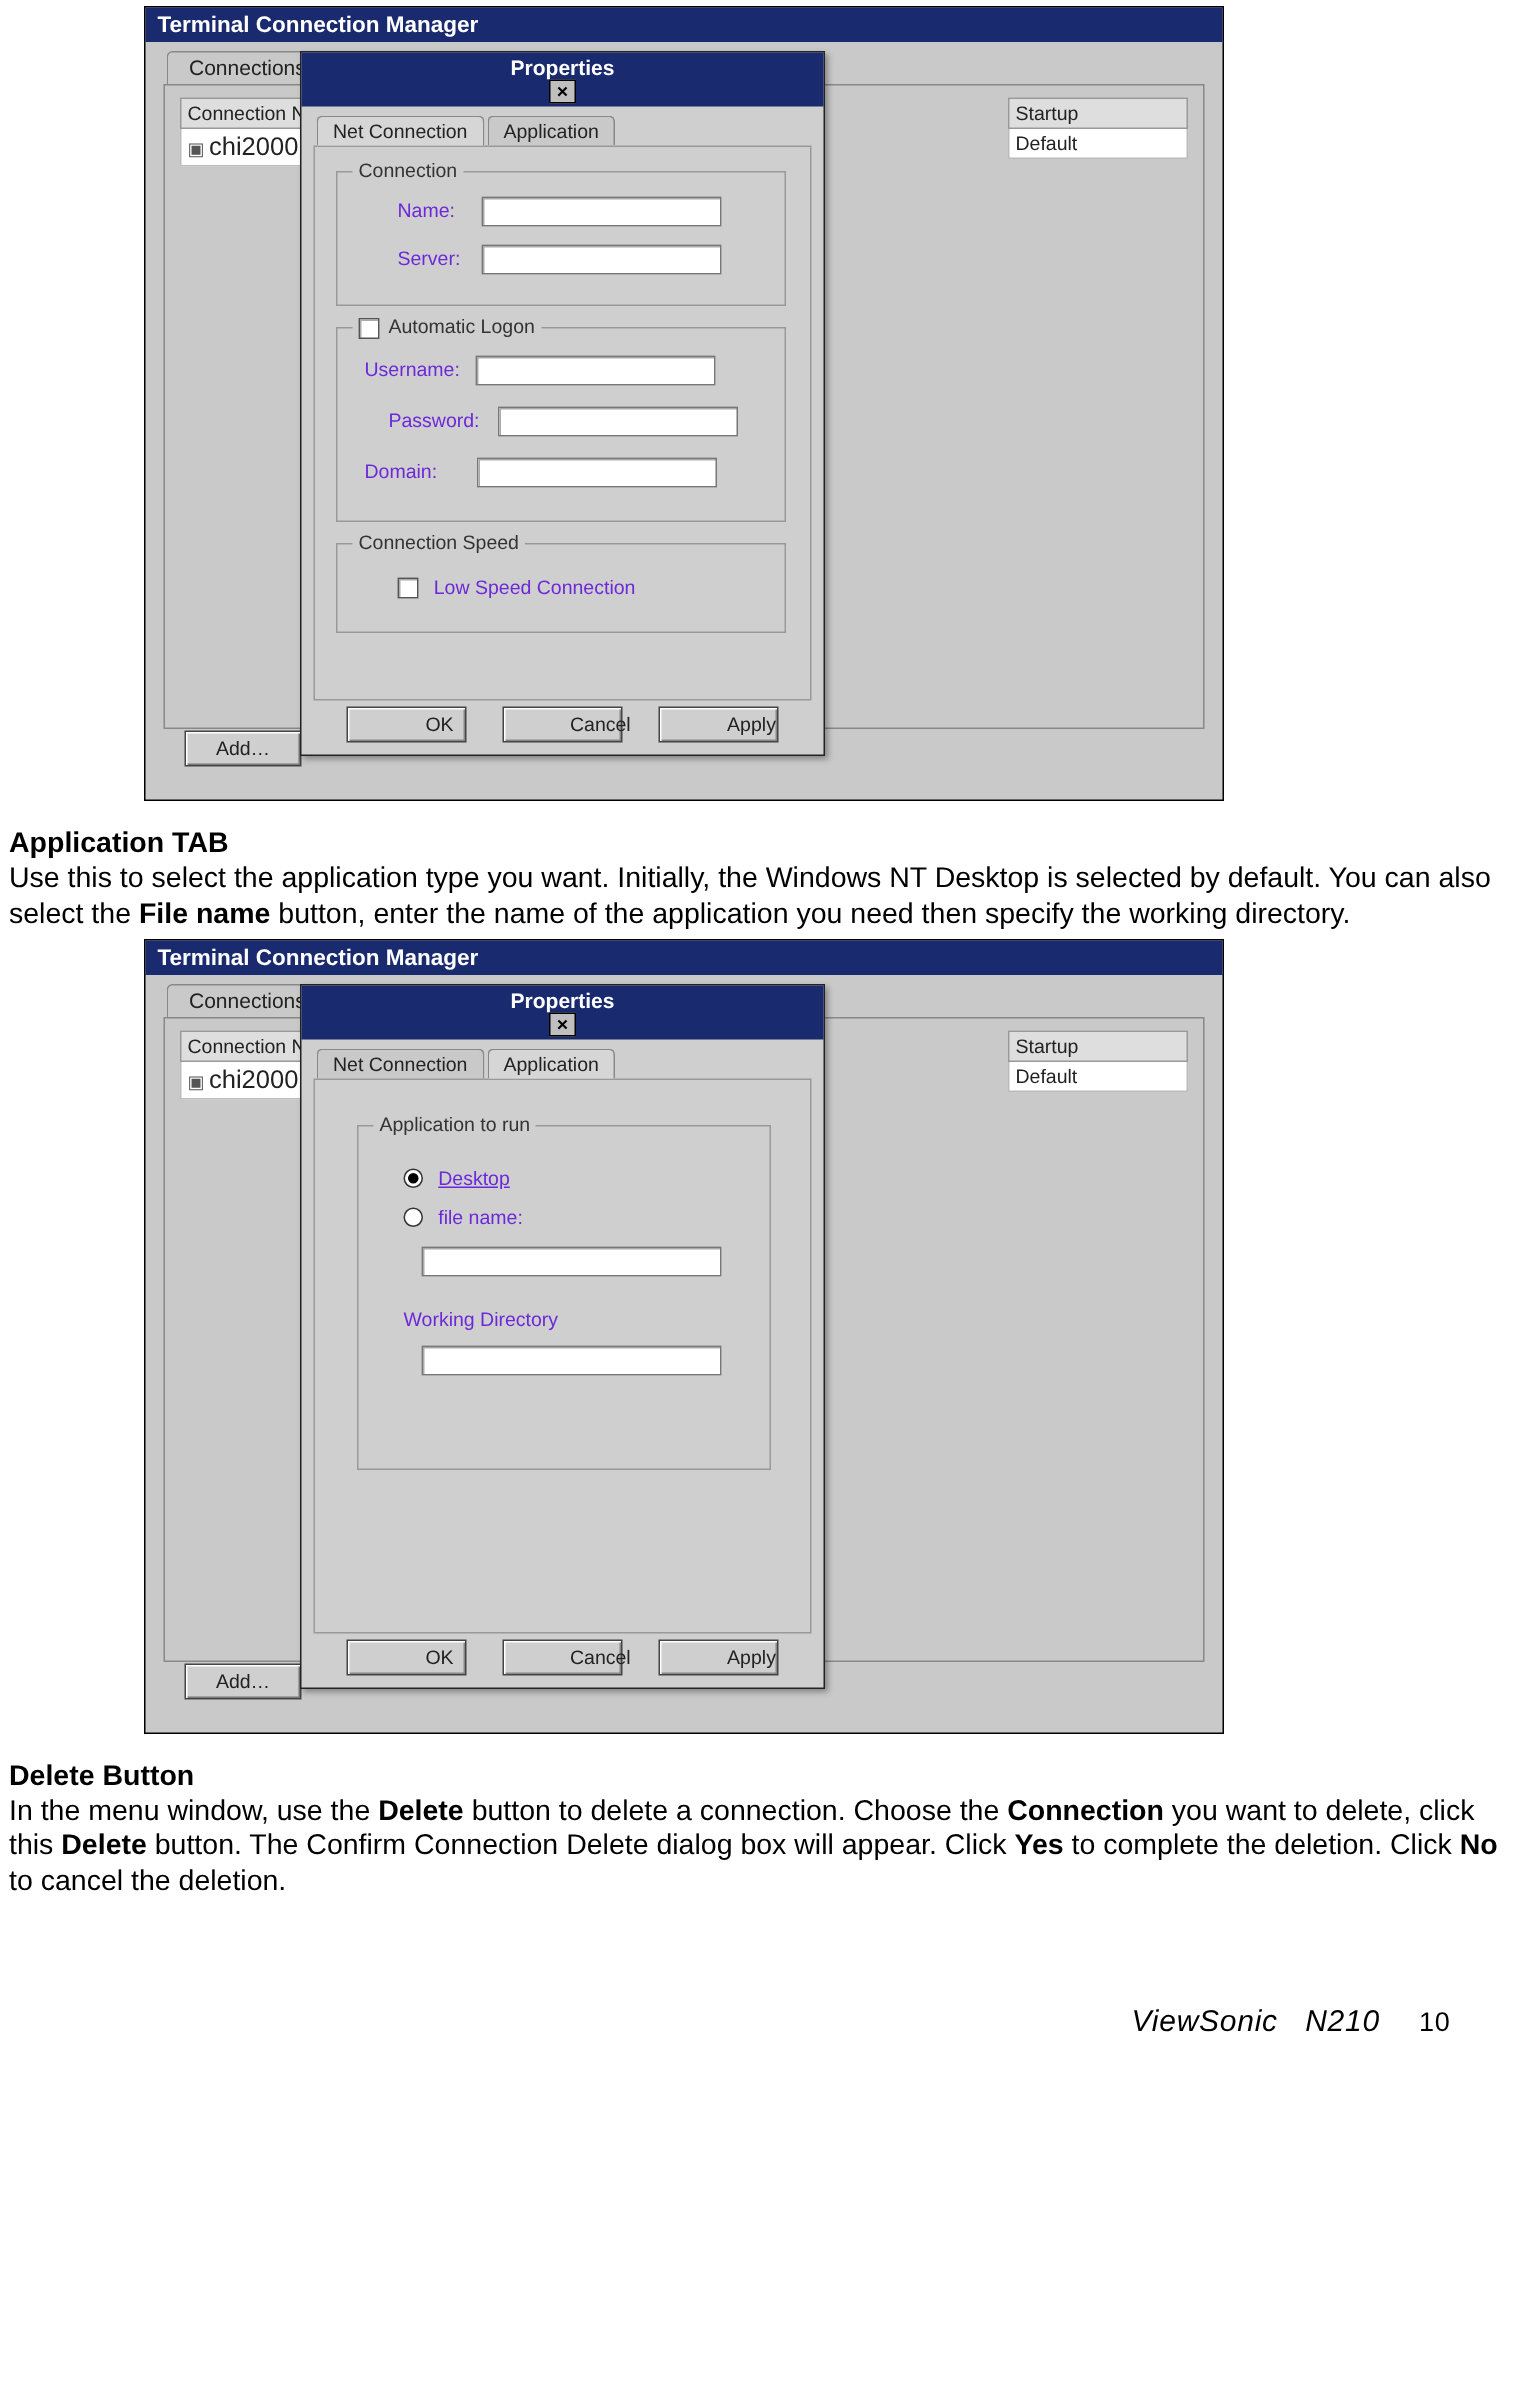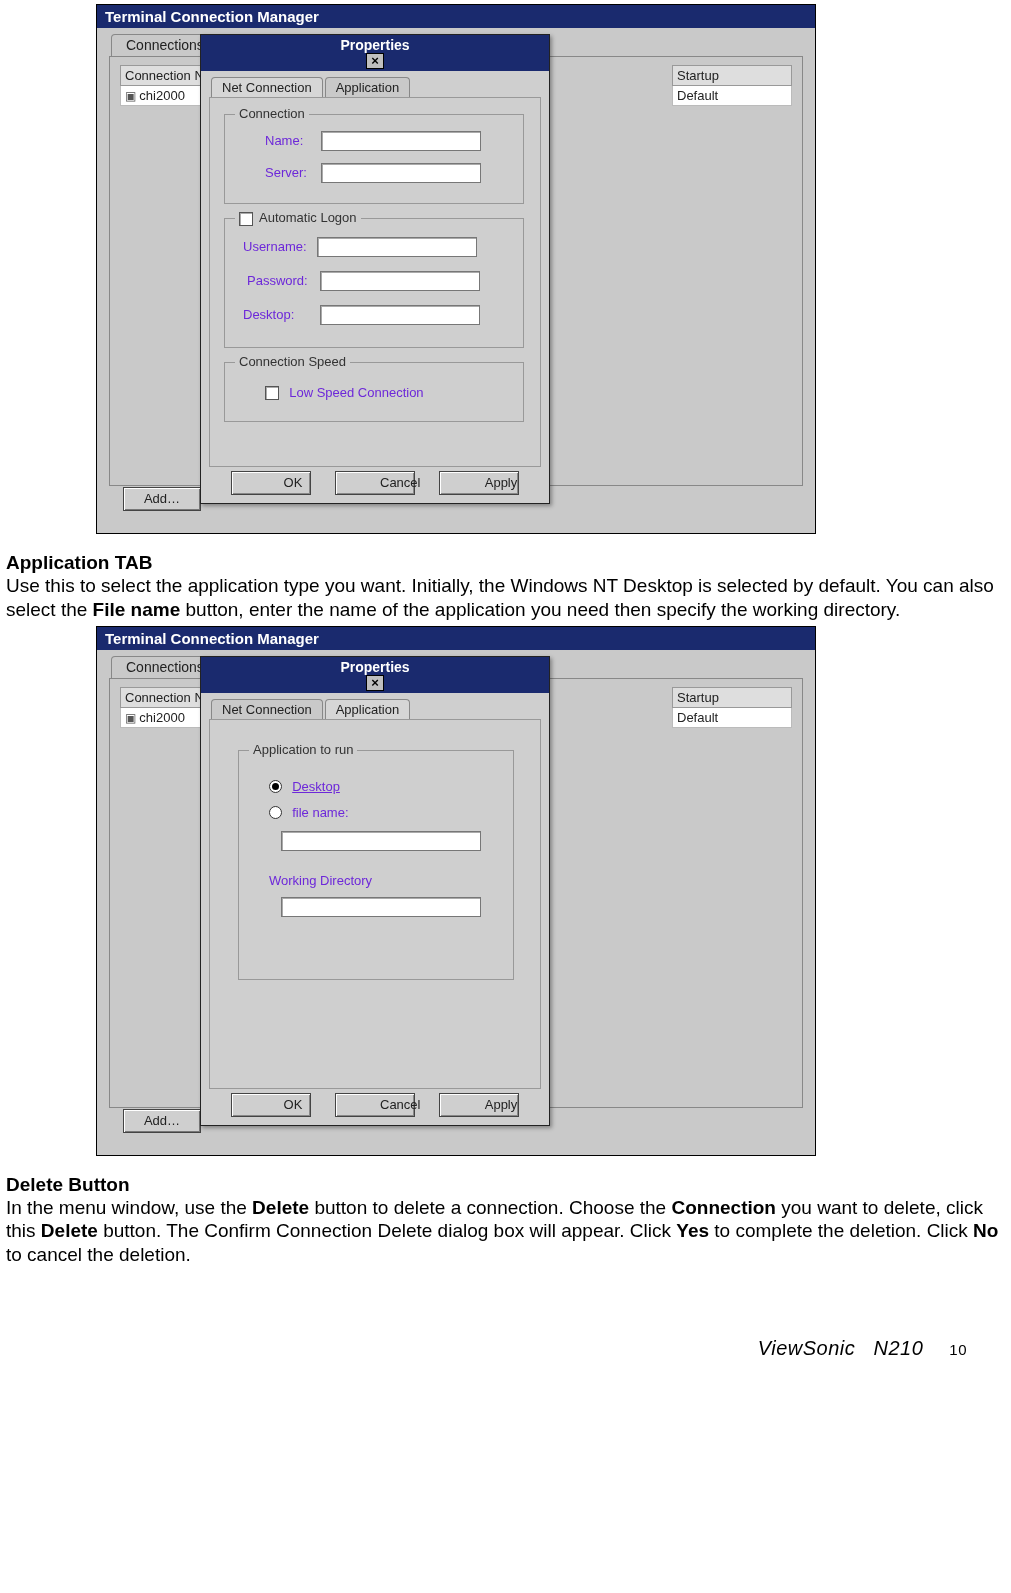--- a/index.html
+++ b/index.html
@@ -97,21 +97,21 @@
   .left-col .hdr {
     border: 1px solid #999;
     background: #dedede;
     padding: 2px 4px;
     font-size: 13px;
     white-space: nowrap;
     overflow: hidden;
   }
   .left-col .row {
     padding: 2px 4px;
-    font-size: 13px;
+    font-size: 17px;
     background: #fff;
     border: 1px solid #bbb;
     border-top: none;
     white-space: nowrap;
     overflow: hidden;
   }
   .left-col .row::before{
     content:"▣"; margin-right:3px; font-size:12px; color:#555;
   }
 
@@ -231,21 +231,21 @@
 
   .footer {
     text-align: right;
     font-style: italic;
     font-size: 20px;
     padding-right: 32px;
     margin-top: 70px;
     letter-spacing: .5px;
   }
   .footer .model { }
-  .footer .page { font-style: normal; margin-left: 14px; font-size:15px;}
+  .footer .page { font-style: normal; margin-left: 14px; font-size:18px;}
 </style>
 </head>
 <body>
 
 <div class="page">
 
   <div class="shot-wrap">
     <div class="win-outer">
       <div class="titlebar">
         <span>Terminal Connection Manager</span>
@@ -291,26 +291,26 @@
         </div>
 
         <div class="group" style="left:14px; top:120px; width:300px; height:130px;">
           <span class="legend">
             <span class="cb"></span><span>Automatic Logon</span>
           </span>
           <div style="position:absolute; left:18px; top:18px;">
             <span class="lbl">Username:</span>
             <span class="field" style="width:160px; margin-left:6px;"></span>
           </div>
-          <div style="position:absolute; left:22px; top:52px;">
+          <div style="position:absolute; left:34px; top:52px;">
             <span class="lbl">Password:</span>
             <span class="field" style="width:160px; margin-left:8px;"></span>
           </div>
           <div style="position:absolute; left:18px; top:86px;">
-            <span class="lbl">Desktop:</span>
+            <span class="lbl">Domain:</span>
             <span class="field" style="width:160px; margin-left:22px;"></span>
           </div>
         </div>
 
         <div class="group" style="left:14px; top:264px; width:300px; height:60px;">
           <span class="legend">Connection Speed</span>
           <div style="position:absolute; left:40px; top:20px;">
             <span class="cb"></span>
             <span class="lbl">Low Speed Connection</span>
           </div>

